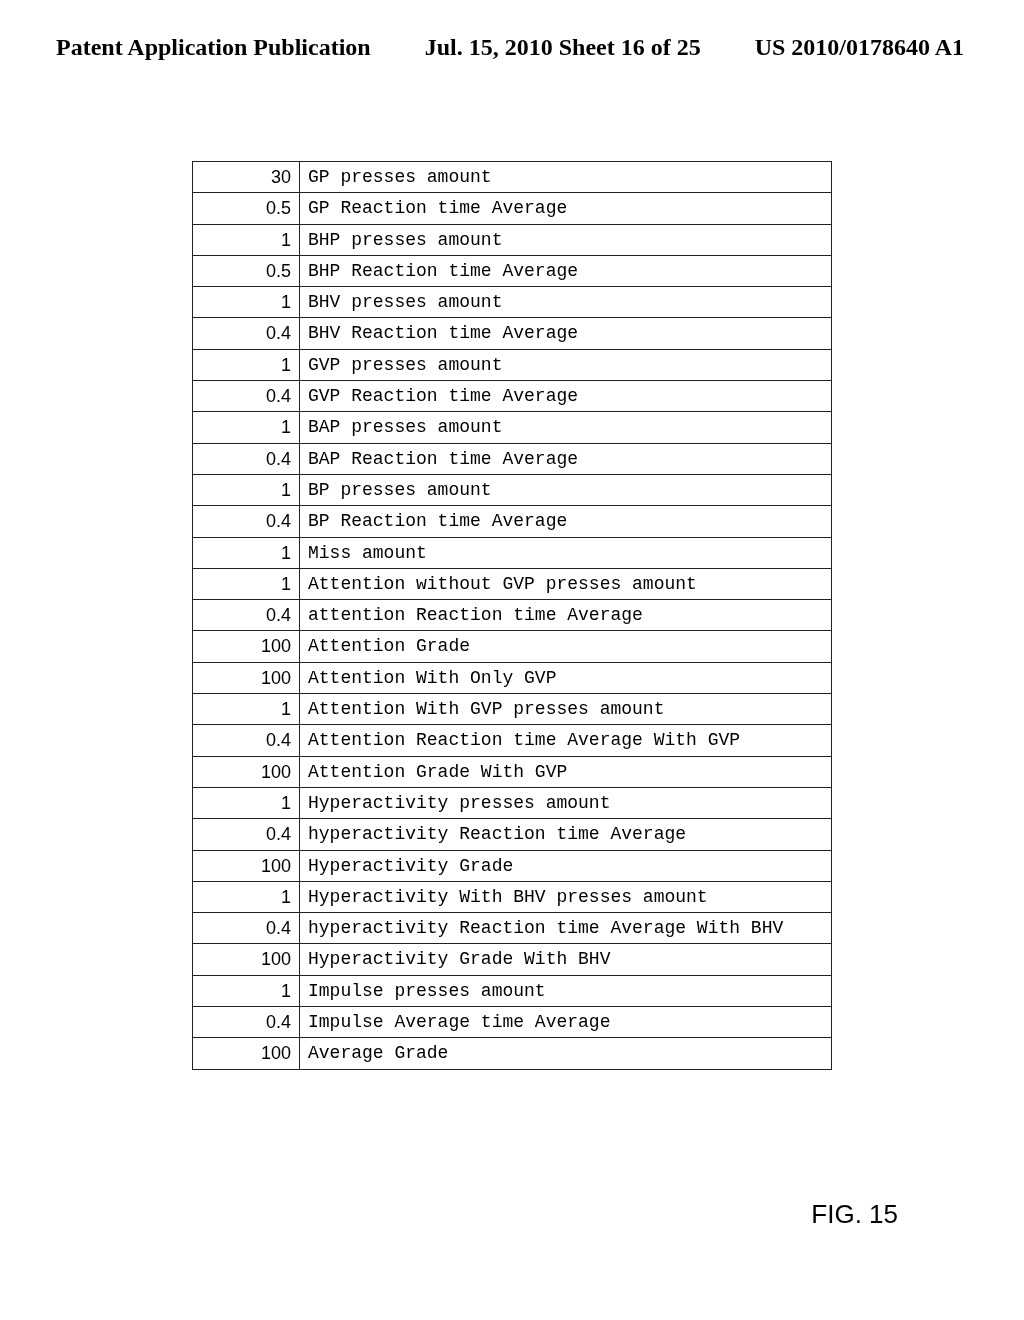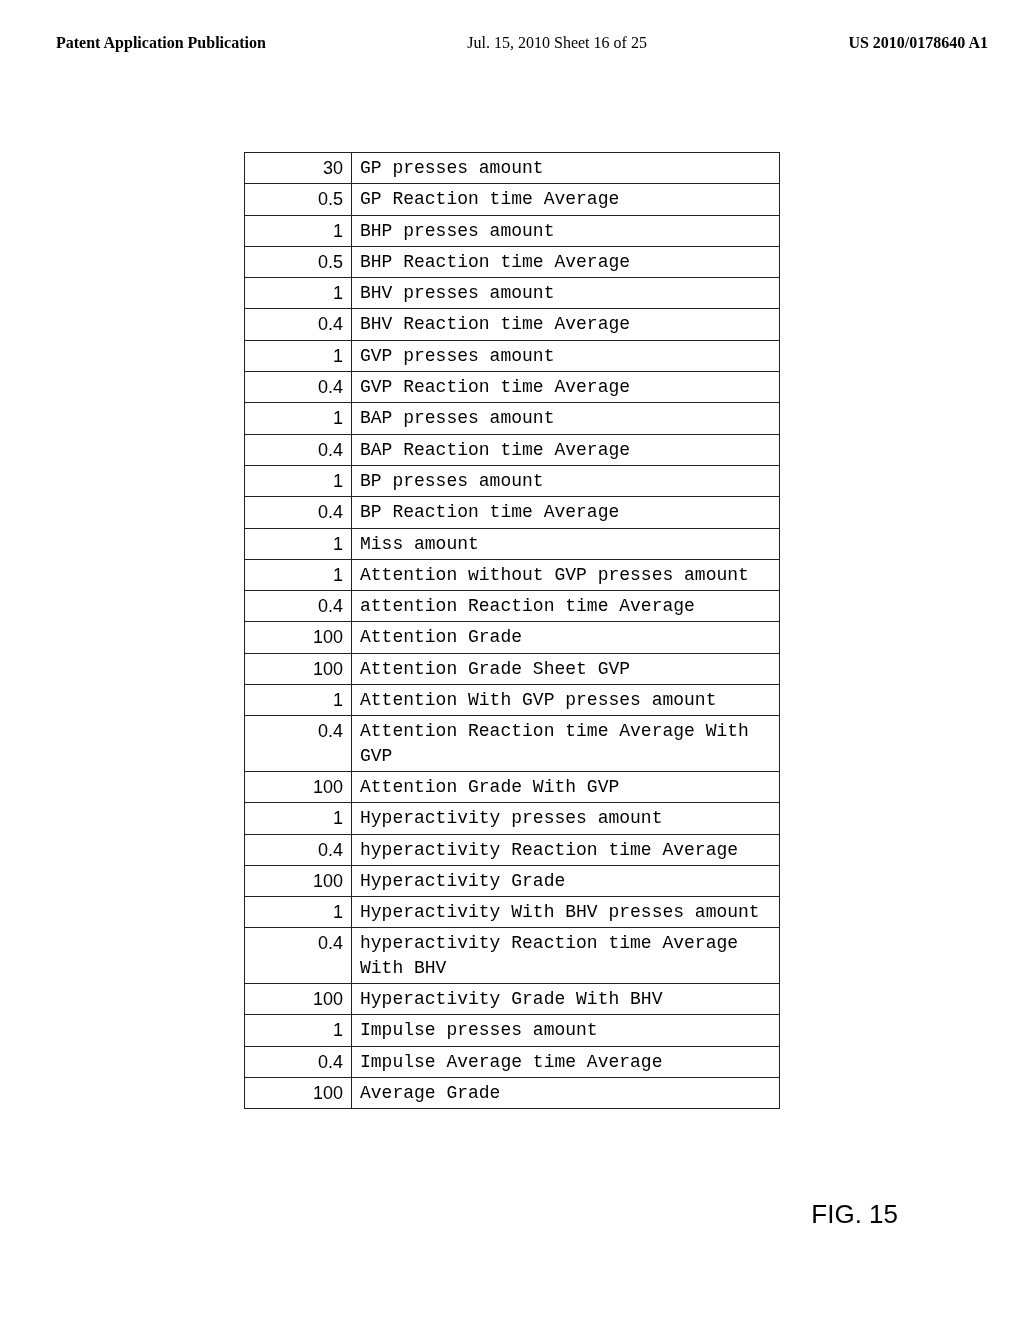--- a/index.html
+++ b/index.html
@@ -8,35 +8,35 @@
     width: 1024px;
     height: 1320px;
     background: #fff;
     font-family: "Times New Roman", Times, serif;
     color: #000;
     position: relative;
   }
   .header {
     display: flex;
     justify-content: space-between;
-    padding: 34px 36px 0 56px;
-    font-size: 16px;
+    padding: 34px 60px 0 56px;
+    font-size: 24px;
   }
   .header .left {
     font-weight: bold;
   }
   .header .center {
-    font-weight: normal;
+    font-weight: bold;
   }
   .header .right {
     font-weight: bold;
   }
   .table-wrap {
     margin: 100px auto 0 auto;
-    width: 536px;
+    width: 640px;
   }
   table {
     border-collapse: collapse;
     width: 100%;
   }
   td {
     border: 1px solid #222;
     padding: 3px 8px 3px 8px;
     vertical-align: top;
     font-size: 18px;
@@ -132,21 +132,21 @@
         <tr>
           <td class="num">0.4</td>
           <td class="desc">attention Reaction time Average</td>
         </tr>
         <tr>
           <td class="num">100</td>
           <td class="desc">Attention Grade</td>
         </tr>
         <tr>
           <td class="num">100</td>
-          <td class="desc">Attention Grade Sheet GVP</td>
+          <td class="desc">Attention With Only GVP</td>
         </tr>
         <tr>
           <td class="num">1</td>
           <td class="desc">Attention With GVP presses amount</td>
         </tr>
         <tr>
           <td class="num">0.4</td>
           <td class="desc">Attention Reaction time Average With GVP</td>
         </tr>
         <tr>

